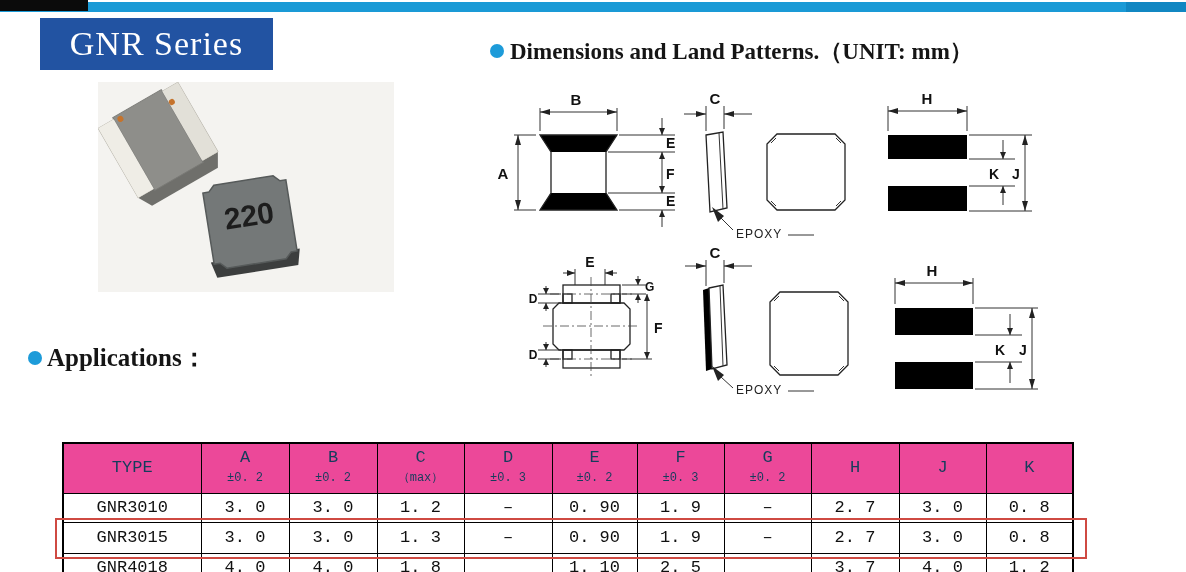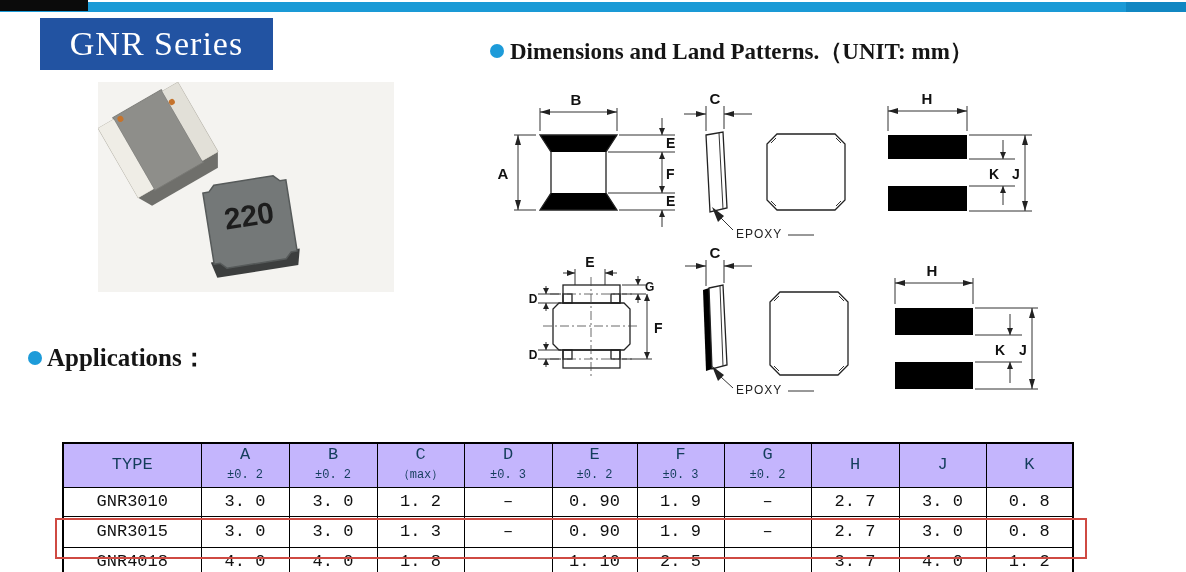--- a/index.html
+++ b/index.html
@@ -34,21 +34,21 @@
   .ol{fill:none;stroke:#222;stroke-width:1.3;}
   .dim{fill:none;stroke:#333;stroke-width:1;}
   .cl{fill:none;stroke:#444;stroke-width:0.8;stroke-dasharray:9 3 2 3;}
   .ah{fill:#222;stroke:none;}
   .blk{fill:#000;stroke:none;}
   
   .spec-table{position:absolute;left:62px;top:442px;width:1010px;border-collapse:collapse;
               table-layout:fixed;border:2px solid #000;background:#fff;
               font-family:"Liberation Mono",monospace;}
   .spec-table th,.spec-table td{border:1px solid #000;padding:0;text-align:center;vertical-align:middle;}
-  .spec-table thead tr{height:44px;background:#c4b5fd;}
+  .spec-table thead tr{height:50px;background:#ec4899;}
   .spec-table thead th{font-weight:normal;color:#143d5c;}
   .hl1{font-size:17px;line-height:20px;}
   .hl2{font-size:12px;line-height:20px;}
   .spec-table tbody td{font-size:17px;color:#101010;}
   .row-a{height:29px;}
   .row-b{height:31px;}
   .row-c{height:30px;}
   .row-highlight{position:absolute;left:55px;top:518px;width:1028px;height:37px;
                  border:2px solid #cf4a42;pointer-events:none;}
 </style>

